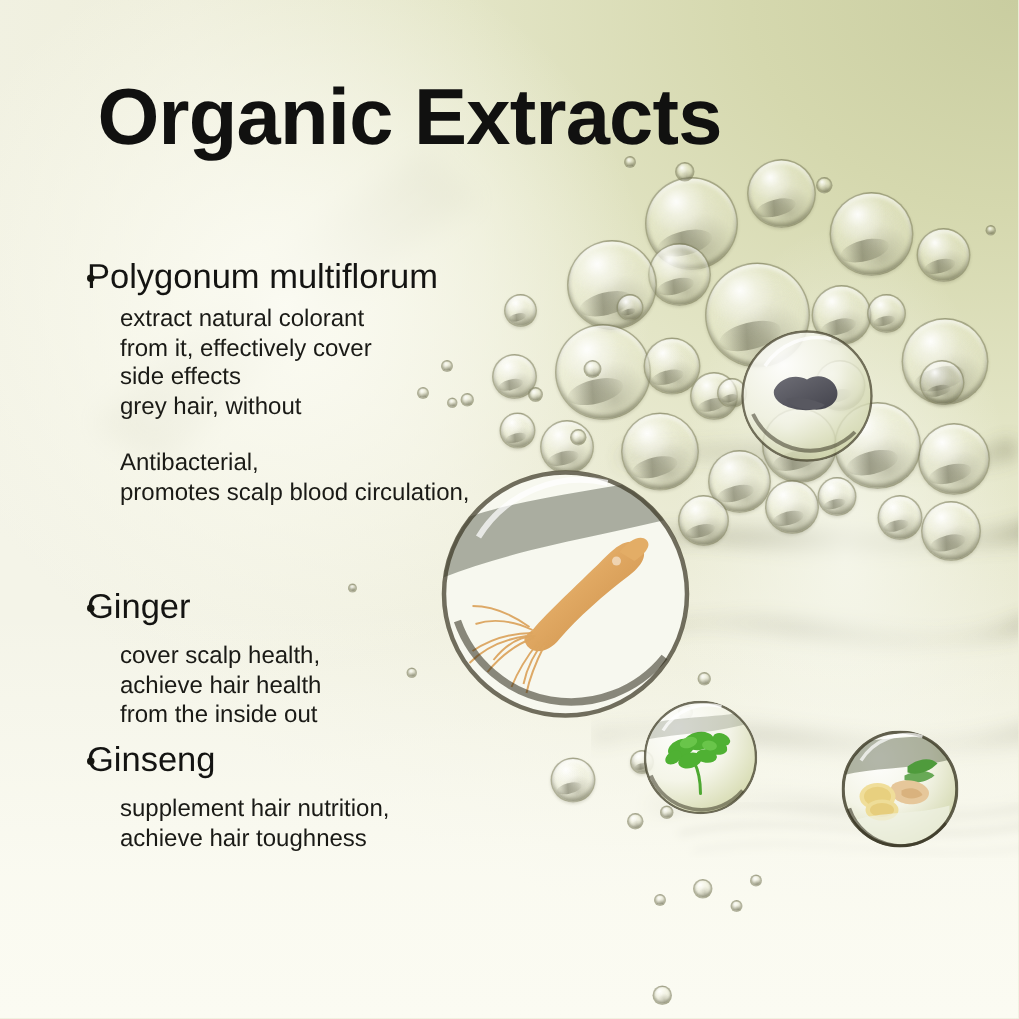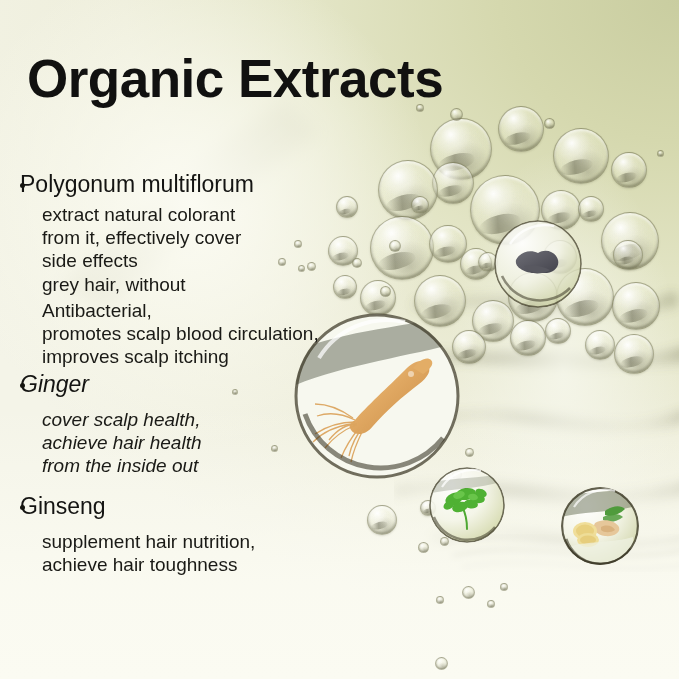--- a/index.html
+++ b/index.html
@@ -58,40 +58,40 @@
   .bubble.tiny{box-shadow:inset 0 -1px 2px rgba(70,70,45,.5);}
   .bubble.tiny::after{display:none;}
 
   
   .hero{
     position:absolute;border-radius:50%;box-sizing:border-box;
     overflow:hidden;
   }
 
   
-  #content{position:absolute;inset:0;}
+  #content{position:absolute;inset:0;margin-left:38px;}
   .title{
     position:absolute;left:27px;top:52px;
     font-size:53px;line-height:1;font-weight:bold;
     color:#111110;letter-spacing:-.5px;
     font-family:"Liberation Sans","DejaVu Sans",sans-serif;
   }
   .entry{position:absolute;left:0;width:330px;}
   .entry-head{
     position:relative;padding-left:20px;
     font-size:23px;line-height:1.05;color:#141412;font-weight:400;
     white-space:nowrap;
   }
   .bullet{
     position:absolute;left:20px;top:11px;width:5px;height:5px;
     border-radius:50%;background:#15150f;
   }
   .entry-body{
     margin:7px 0 0 42px;
-    font-size:19px;line-height:1.22;color:#1a1a16;
+    font-size:16px;line-height:1.22;color:#1a1a16;
   }
   .entry-body div{white-space:nowrap;}
 </style>
 </head>
 <body>
 
 <div id="poster">
 
   <div class="bg-base"></div>
 
@@ -352,25 +352,24 @@
         <div>from it, effectively cover</div>
         <div>side effects</div>
         <div>grey hair, without</div>
       </div>
     </div>
 
     <div class="entry" style="top:292px;">
       <div class="entry-body">
         <div>Antibacterial,</div>
         <div>promotes scalp blood circulation,</div>
-        <div>improves scalp itching</div>
       </div>
     </div>
 
-    <div class="entry" style="top:372px;font-style:italic;">
+    <div class="entry" style="top:392px;">
       <div class="entry-head">
         <span class="bullet"></span>
         <span>Ginger</span>
       </div>
       <div class="entry-body" style="margin-top:12px;">
         <div>cover scalp health,</div>
         <div>achieve hair health</div>
         <div>from the inside out</div>
       </div>
     </div>

